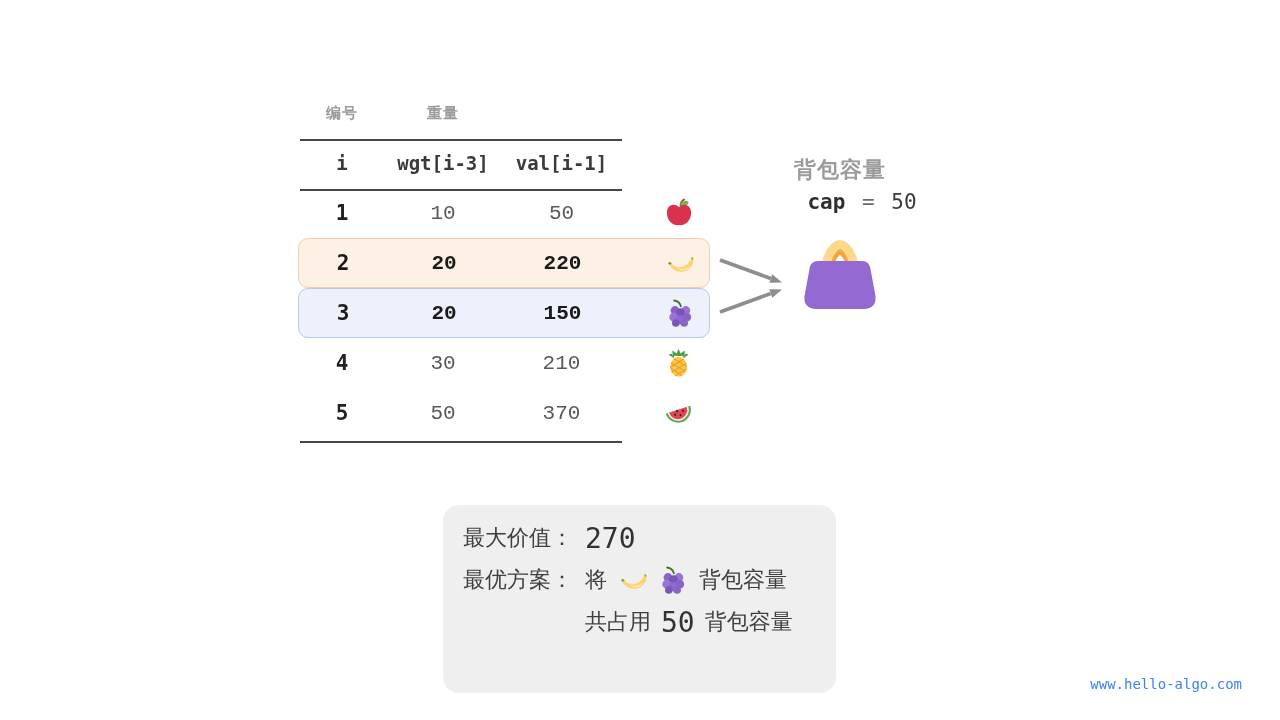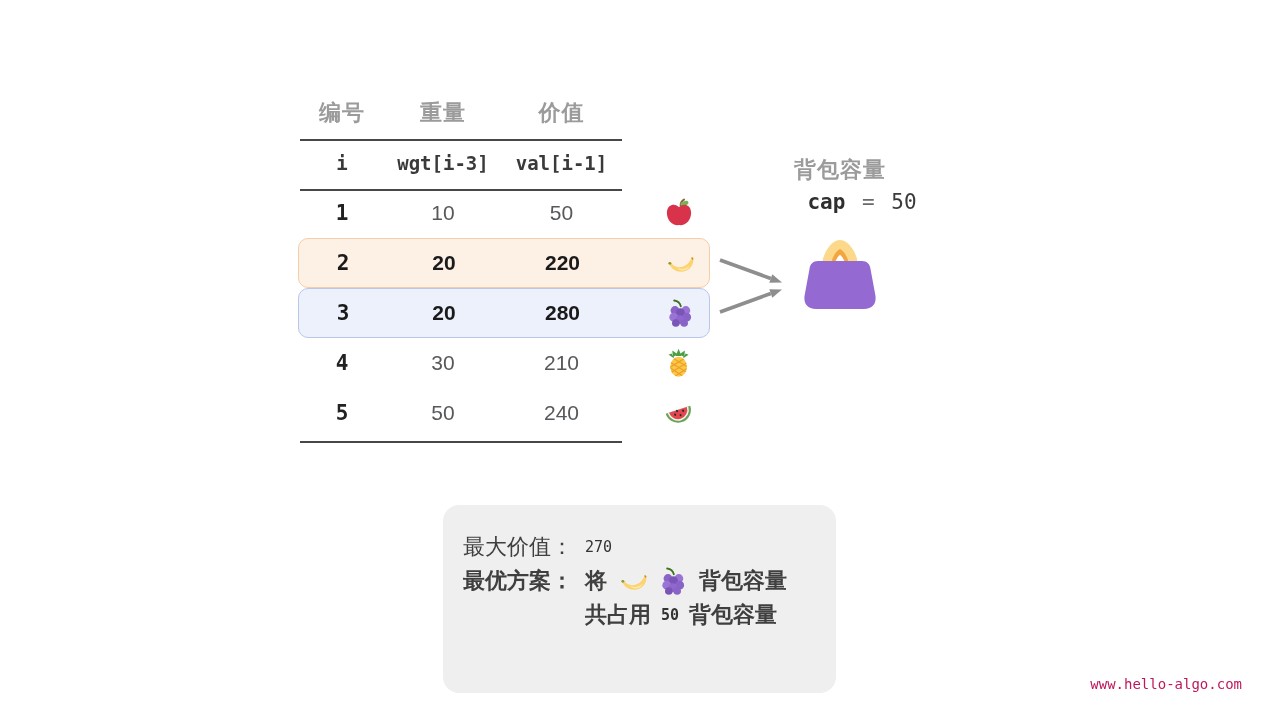--- a/index.html
+++ b/index.html
@@ -11,64 +11,63 @@
   .mono{font-family:"DejaVu Sans Mono", monospace;}
 
   
   .tbl{position:absolute;left:298px;top:88px;width:412px;}
   .trow{
     display:grid;grid-template-columns:88px 114px 123px 87px;
     height:50px;align-items:center;box-sizing:border-box;
   }
   .trow.hl{border-radius:10px;border:1.5px solid transparent;}
   .cell{text-align:center;}
-  .hdr-cn{font-size:22px;font-weight:bold;color:#9b9b9b;letter-spacing:1px;}
+  .hdr-cn{font-size:15px;font-weight:bold;color:#9b9b9b;letter-spacing:1px;}
   .hdr-code{font-family:"DejaVu Sans Mono", monospace;font-size:19px;font-weight:bold;color:#3a3a3a;}
   .c-idx{font-family:"DejaVu Sans Mono", monospace;font-size:21px;font-weight:bold;color:#222;}
-  .c-val{font-family:Liberation Sans, sans-serif;font-size:21px;color:#56595c;}
+  .c-val{font-family:Liberation Mono, monospace;font-size:21px;color:#56595c;}
   .trow.hl .c-idx,.trow.hl .c-val{color:#1a1a1a;font-weight:bold;}
   .c-fruit{display:flex;justify-content:flex-end;padding-right:16px;}
   .fruit-icon{width:30px;height:30px;display:inline-block;}
   .fruit-icon svg{width:100%;height:100%;display:block;}
   .hline{position:absolute;left:300px;width:322px;height:2px;background:#474747;}
 
   
   .cap-label{position:absolute;left:760px;top:155px;width:160px;text-align:center;
     font-size:22px;font-weight:bold;color:#9b9b9b;letter-spacing:1px;}
   .cap-line{position:absolute;left:760px;top:190px;width:160px;text-align:center;
     font-size:21px;}
   .cap-kw{font-weight:bold;color:#2f2f2f;margin-left:44px;}
   .cap-eq{color:#6a6a6a;padding:0 4px;}
   .cap-val{color:#3a3a3a;}
   .bag{position:absolute;left:795px;top:228px;width:90px;height:90px;}
   .arrows{position:absolute;left:712px;top:244px;width:82px;height:84px;}
 
   
   .result{position:absolute;left:443px;top:505px;width:393px;height:188px;
     background:#efefef;border-radius:16px;box-sizing:border-box;
-    padding:26px 0 0 20px;color:#3f3f3f;}
+    padding:17px 0 0 20px;color:#3f3f3f;}
   .rline{display:flex;align-items:center;font-size:22px;height:32px;}
-  .rline+.rline{margin-top:2px;font-weight:bold;}
+  .rline+.rline{margin-top:10px;}
   .rlabel{width:122px;flex-shrink:0;}
-  .rnum{font-family:"DejaVu Sans Mono", monospace;font-size:15px;color:#333;}
+  .rnum{font-family:"DejaVu Sans Mono", monospace;font-size:28px;color:#333;}
   .rfruit{width:30px;height:30px;margin:0 5px;}
   .rfruit svg{width:100%;height:100%;display:block;}
   .rgap{width:10px;flex-shrink:0;}
 
   .watermark{position:absolute;right:38px;top:676px;
-    font-family:"DejaVu Sans Mono", monospace;font-size:14px;color:#be185d;}
+    font-family:"DejaVu Sans Mono", monospace;font-size:14px;color:#3b82f6;}
 </style>
 </head>
 <body>
 
 <div class="tbl">
   <div class="trow">
     <div class="cell hdr-cn">编号</div>
     <div class="cell hdr-cn">重量</div>
-    <div class="cell hdr-cn">价值</div>
     <div class="cell"></div>
   </div>
   <div class="trow">
     <div class="cell hdr-code">i</div>
     <div class="cell hdr-code">wgt[i-3]</div>
     <div class="cell hdr-code">val[i-1]</div>
     <div class="cell"></div>
   </div>
   <div id="tbl-body">
       <div class="trow">
@@ -96,21 +95,21 @@
               <path d="M14,23.5 C19,26.5 26,25 29.5,21 C28,27 19,29.5 14,23.5 Z" fill="#fde9b2"></path>
               <circle cx="5.8" cy="18.4" r="1.7" fill="#8a9a2f"></circle>
               <path d="M31.5,12 C31.8,10.8 33,10.6 34,12.5 L33.4,14.6 Z" fill="#c98f2a"></path>
             </svg>
           </span>
         </div>
       </div>
       <div class="trow hl" style="background: rgb(237, 241, 251); border-color: rgb(186, 198, 234);">
         <div class="cell c-idx">3</div>
         <div class="cell c-val">20</div>
-        <div class="cell c-val">280</div>
+        <div class="cell c-val">150</div>
         <div class="cell c-fruit">
           <span class="fruit-icon">
             <svg viewBox="0 0 36 36">
               <path d="M19,10 C18,6 15,3.5 11,3" stroke="#3e721d" stroke-width="2.2" fill="none" stroke-linecap="round"></path>
               <circle cx="12" cy="15" r="5.3" fill="#8a63c6"></circle>
               <circle cx="25" cy="15" r="5.3" fill="#9a74d4"></circle>
               <circle cx="18.5" cy="17.5" r="5.3" fill="#7b55b5"></circle>
               <circle cx="10.5" cy="23" r="5.3" fill="#9a74d4"></circle>
               <circle cx="26" cy="23" r="5.3" fill="#8a63c6"></circle>
               <circle cx="18" cy="26" r="5.3" fill="#9066cf"></circle>
@@ -148,21 +147,21 @@
                 <path d="M30,23 L8,37"></path>
                 <path d="M27,11 L4,25"></path>
               </g>
             </svg>
           </span>
         </div>
       </div>
       <div class="trow">
         <div class="cell c-idx">5</div>
         <div class="cell c-val">50</div>
-        <div class="cell c-val">240</div>
+        <div class="cell c-val">370</div>
         <div class="cell c-fruit">
           <span class="fruit-icon">
             <svg viewBox="0 0 36 36">
               <g transform="rotate(-18 18 18)">
                 <path d="M2.5,14 A15.5,15.5 0 0 0 33.5,14 Z" fill="#68a357"></path>
                 <path d="M5,14 A13,13 0 0 0 31,14 Z" fill="#f4f7ef"></path>
                 <path d="M6.8,14 A11.2,11.2 0 0 0 29.2,14 Z" fill="#e2464f"></path>
                 <g fill="#27292e">
                   <ellipse cx="13" cy="18.5" rx="1.1" ry="1.5"></ellipse>
                   <ellipse cx="19" cy="21" rx="1.1" ry="1.5"></ellipse>

